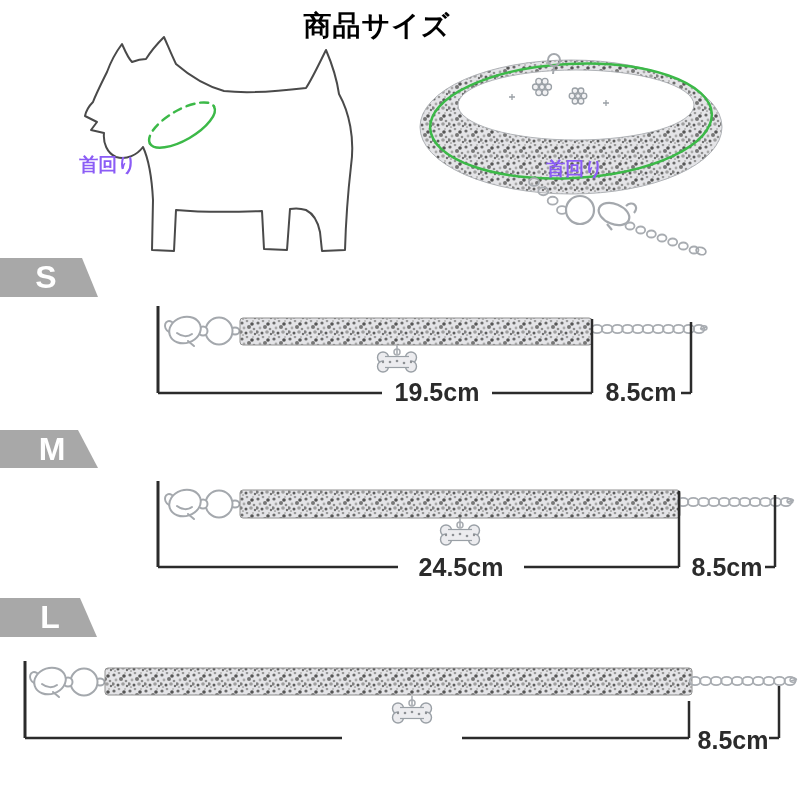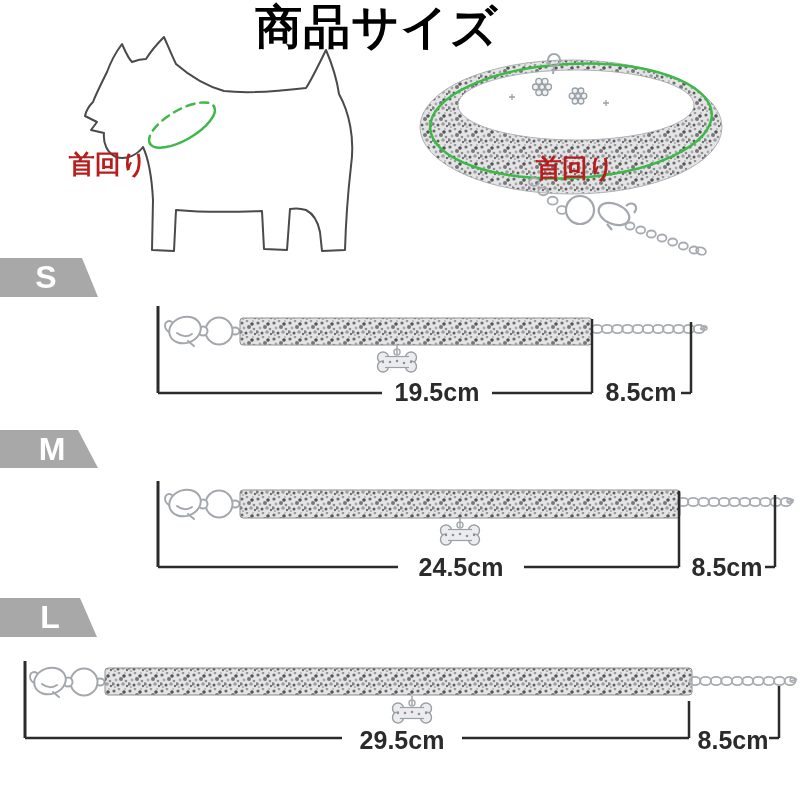--- a/index.html
+++ b/index.html
@@ -1,22 +1,22 @@
 <!DOCTYPE html>
 <html><head>
 <meta charset="utf-8">
 <style>
   html,body{margin:0;padding:0;background:#fff;}
   #stage{position:relative;width:800px;height:800px;background:#fff;overflow:hidden;
          font-family:"Liberation Sans", sans-serif;}
   #art{position:absolute;left:0;top:0;}
   .t{position:absolute;transform:translate(-50%,-50%);white-space:nowrap;
      font-weight:700;color:#111;line-height:1;}
-  .title{font-size:47px;letter-spacing:1px;color:#000;}
-  .neck{font-size:26px;color:#b91c1c;}
+  .title{font-size:28px;letter-spacing:1px;color:#000;}
+  .neck{font-size:19px;color:#8b5cf6;}
   .sz{font-size:32px;color:#fff;}
   .dim{font-size:25px;color:#2b2b2b;}
 </style>
 </head>
 <body>
 
 <div id="stage">
 
 <svg id="art" width="800" height="800" viewBox="0 0 800 800">
   <defs>
@@ -233,16 +233,15 @@
 <div class="t neck" style="left:575px;top:168px;">首回り</div>
 
 <div class="t sz" style="left:46px;top:277px;">S</div>
 <div class="t sz" style="left:52px;top:449px;">M</div>
 <div class="t sz" style="left:50px;top:617px;">L</div>
 
 <div class="t dim" style="left:437px;top:392px;">19.5cm</div>
 <div class="t dim" style="left:641px;top:392px;">8.5cm</div>
 <div class="t dim" style="left:461px;top:567px;">24.5cm</div>
 <div class="t dim" style="left:727px;top:567px;">8.5cm</div>
-<div class="t dim" style="left:402px;top:740px;">29.5cm</div>
 <div class="t dim" style="left:733px;top:740px;">8.5cm</div>
 
 </div>
 
 </body></html>

